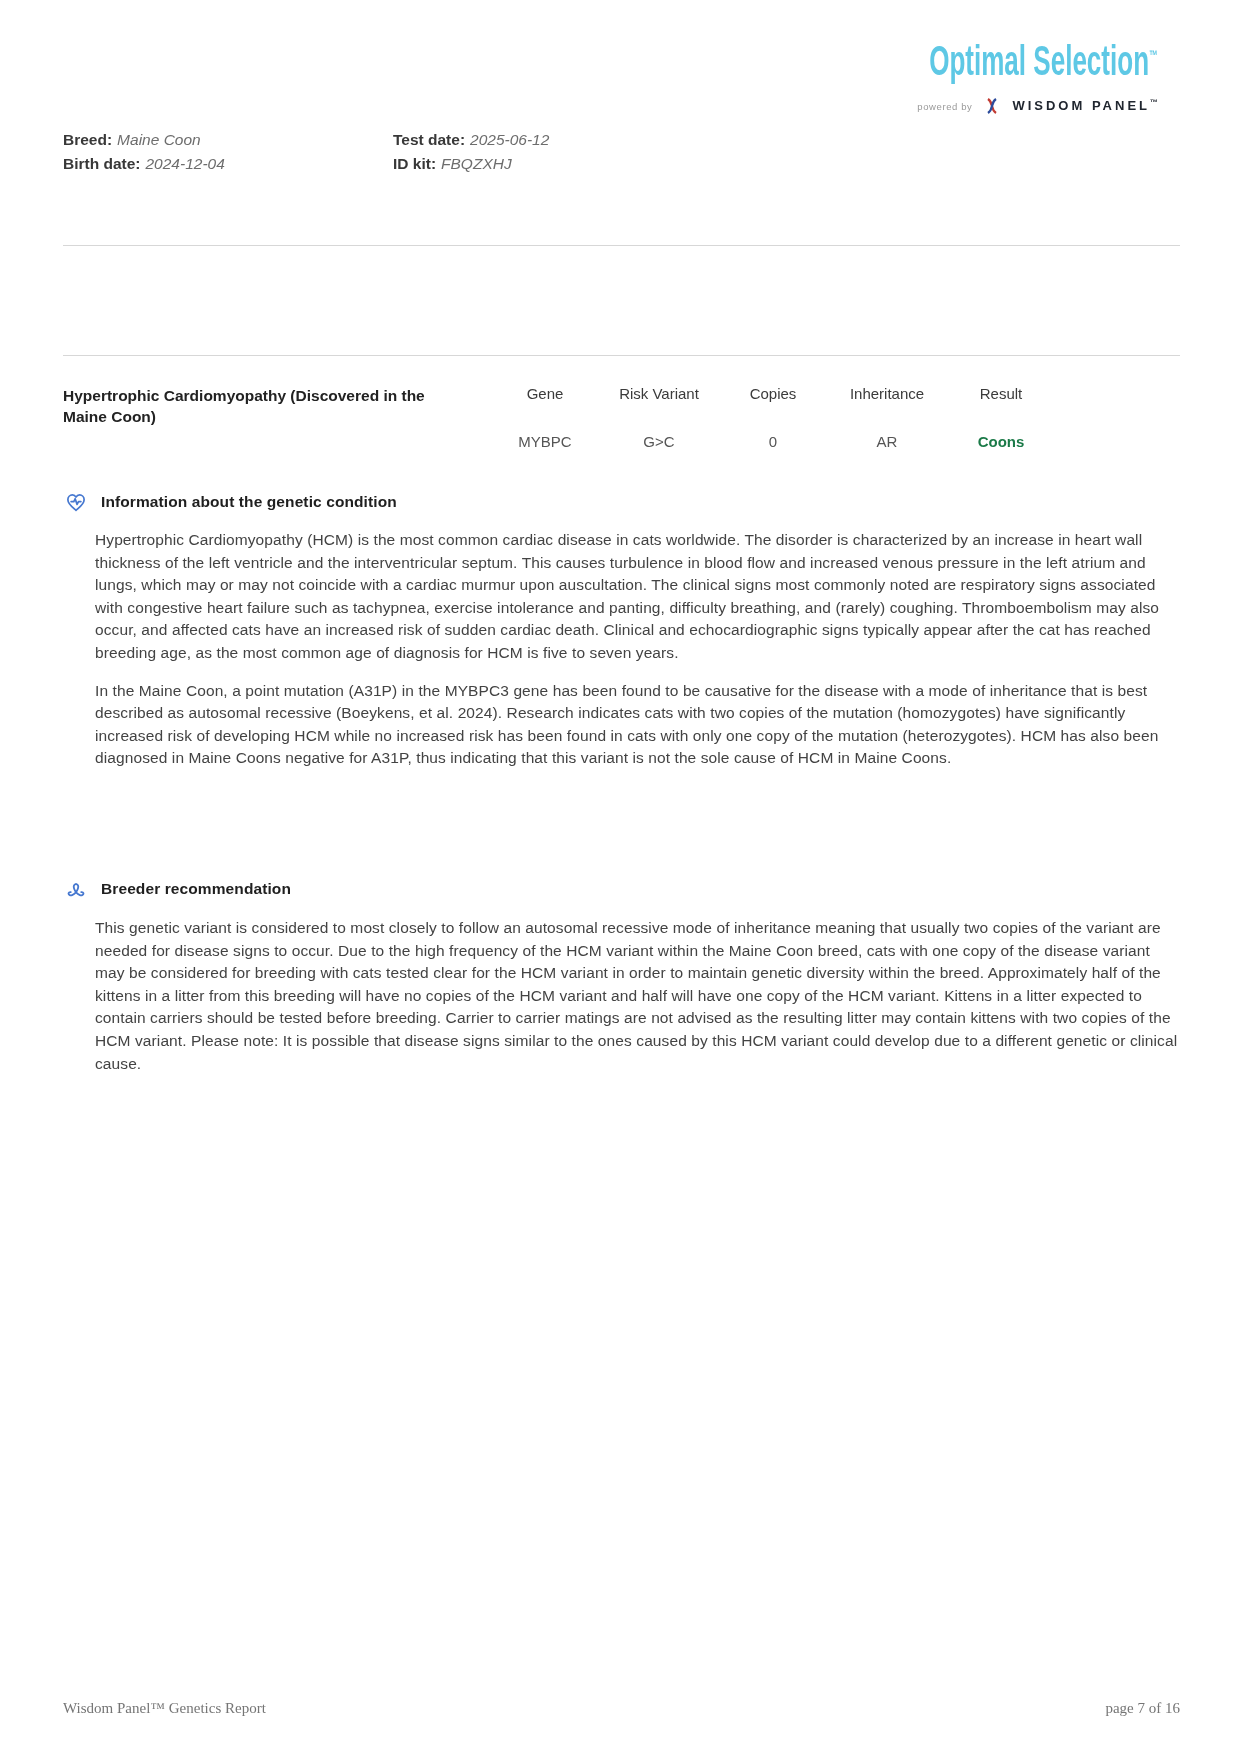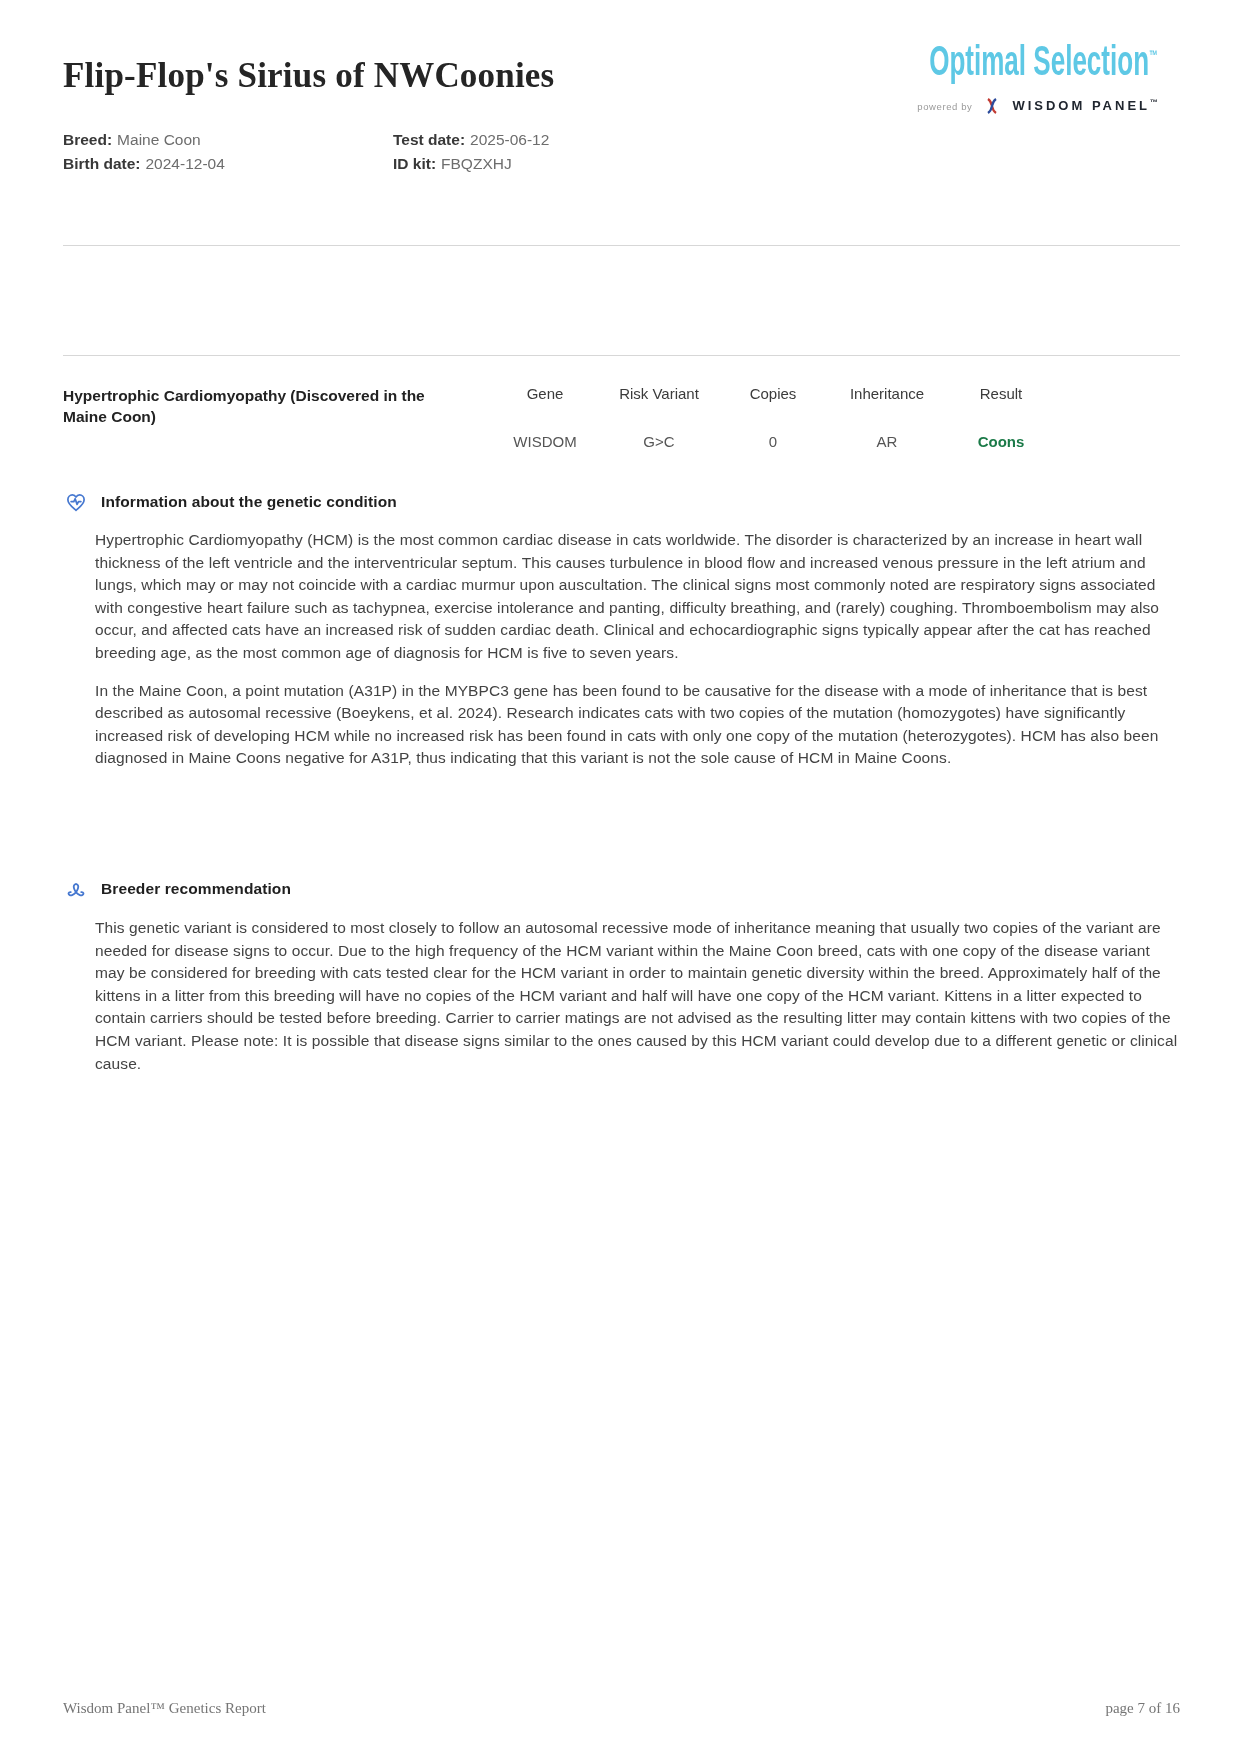--- a/index.html
+++ b/index.html
@@ -23,21 +23,21 @@
   .powered-row { margin-top:16px; display:flex; align-items:center; justify-content:flex-end; gap:12px; }
   .powered-by { font-size:9.5px; color:#9a9a9a; letter-spacing:0.6px; }
   .partner { font-size:13px; font-weight:700; color:#20262f; letter-spacing:3px; white-space:nowrap; }
   .partner .tm { font-size:8px; vertical-align:super; letter-spacing:0; }
 
   .pet-info {
     position:absolute; left:63px; top:131px; display:grid;
     grid-template-columns:330px auto; row-gap:6px; font-size:15.5px;
   }
   .pet-info b { color:#383838; margin-right:5px; font-weight:700; }
-  .pet-info span.val { color:#6d6d6d; }
+  .pet-info span.val { color:#6d6d6d;font-style:italic; }
 
   .divider { position:absolute; left:63px; right:62px; height:1px; background:#d7d7d7; }
   .divider.d1 { top:245px; }
   .divider.d2 { top:355px; }
 
   .section-title {
     position:absolute; left:63px; top:249px; margin:0;
     font-family:"Liberation Serif", serif; font-size:28.5px; font-weight:500;
     color:#2c2c2c; letter-spacing:0.2px;
   }
@@ -74,21 +74,20 @@
     position:absolute; left:63px; right:62px; top:1700px;
     display:flex; justify-content:space-between;
     font-family:Liberation Serif, serif; font-size:15px; color:#757575;
   }
 </style>
 </head>
 <body>
 
 <div class="page">
 
-  <h1 class="doc-title">Flip-Flop's Sirius of NWCoonies</h1>
 
   <div class="logo">
     <div class="brand"><span>Optimal Selection</span><span class="tm">™</span></div>
     <div class="powered-row">
       <span class="powered-by">powered by</span>
       <span class="icon" style="width:16px;height:16px;display:inline-block;">
         <svg width="16" height="16" viewBox="0 0 16 16">
           <path d="M4 1 C10 5 6 11 12 15" stroke="#c23b33" stroke-width="2.2" fill="none"></path>
           <path d="M12 1 C6 5 10 11 4 15" stroke="#2c4b9b" stroke-width="2.2" fill="none"></path>
         </svg>
@@ -115,21 +114,21 @@
   <div class="divider d1"></div>
 
 
   <div class="divider d2"></div>
 
   <div class="cond-table">
     <div class="cond-name">Hypertrophic Cardiomyopathy (Discovered in the Maine Coon)</div>
     <div class="cond-cols">
       <div class="col">
         <div class="col-h">Gene</div>
-        <div class="col-v">WISDOM</div>
+        <div class="col-v">MYBPC</div>
       </div>
       <div class="col">
         <div class="col-h">Risk Variant</div>
         <div class="col-v">G&gt;C</div>
       </div>
       <div class="col">
         <div class="col-h">Copies</div>
         <div class="col-v">0</div>
       </div>
       <div class="col">

